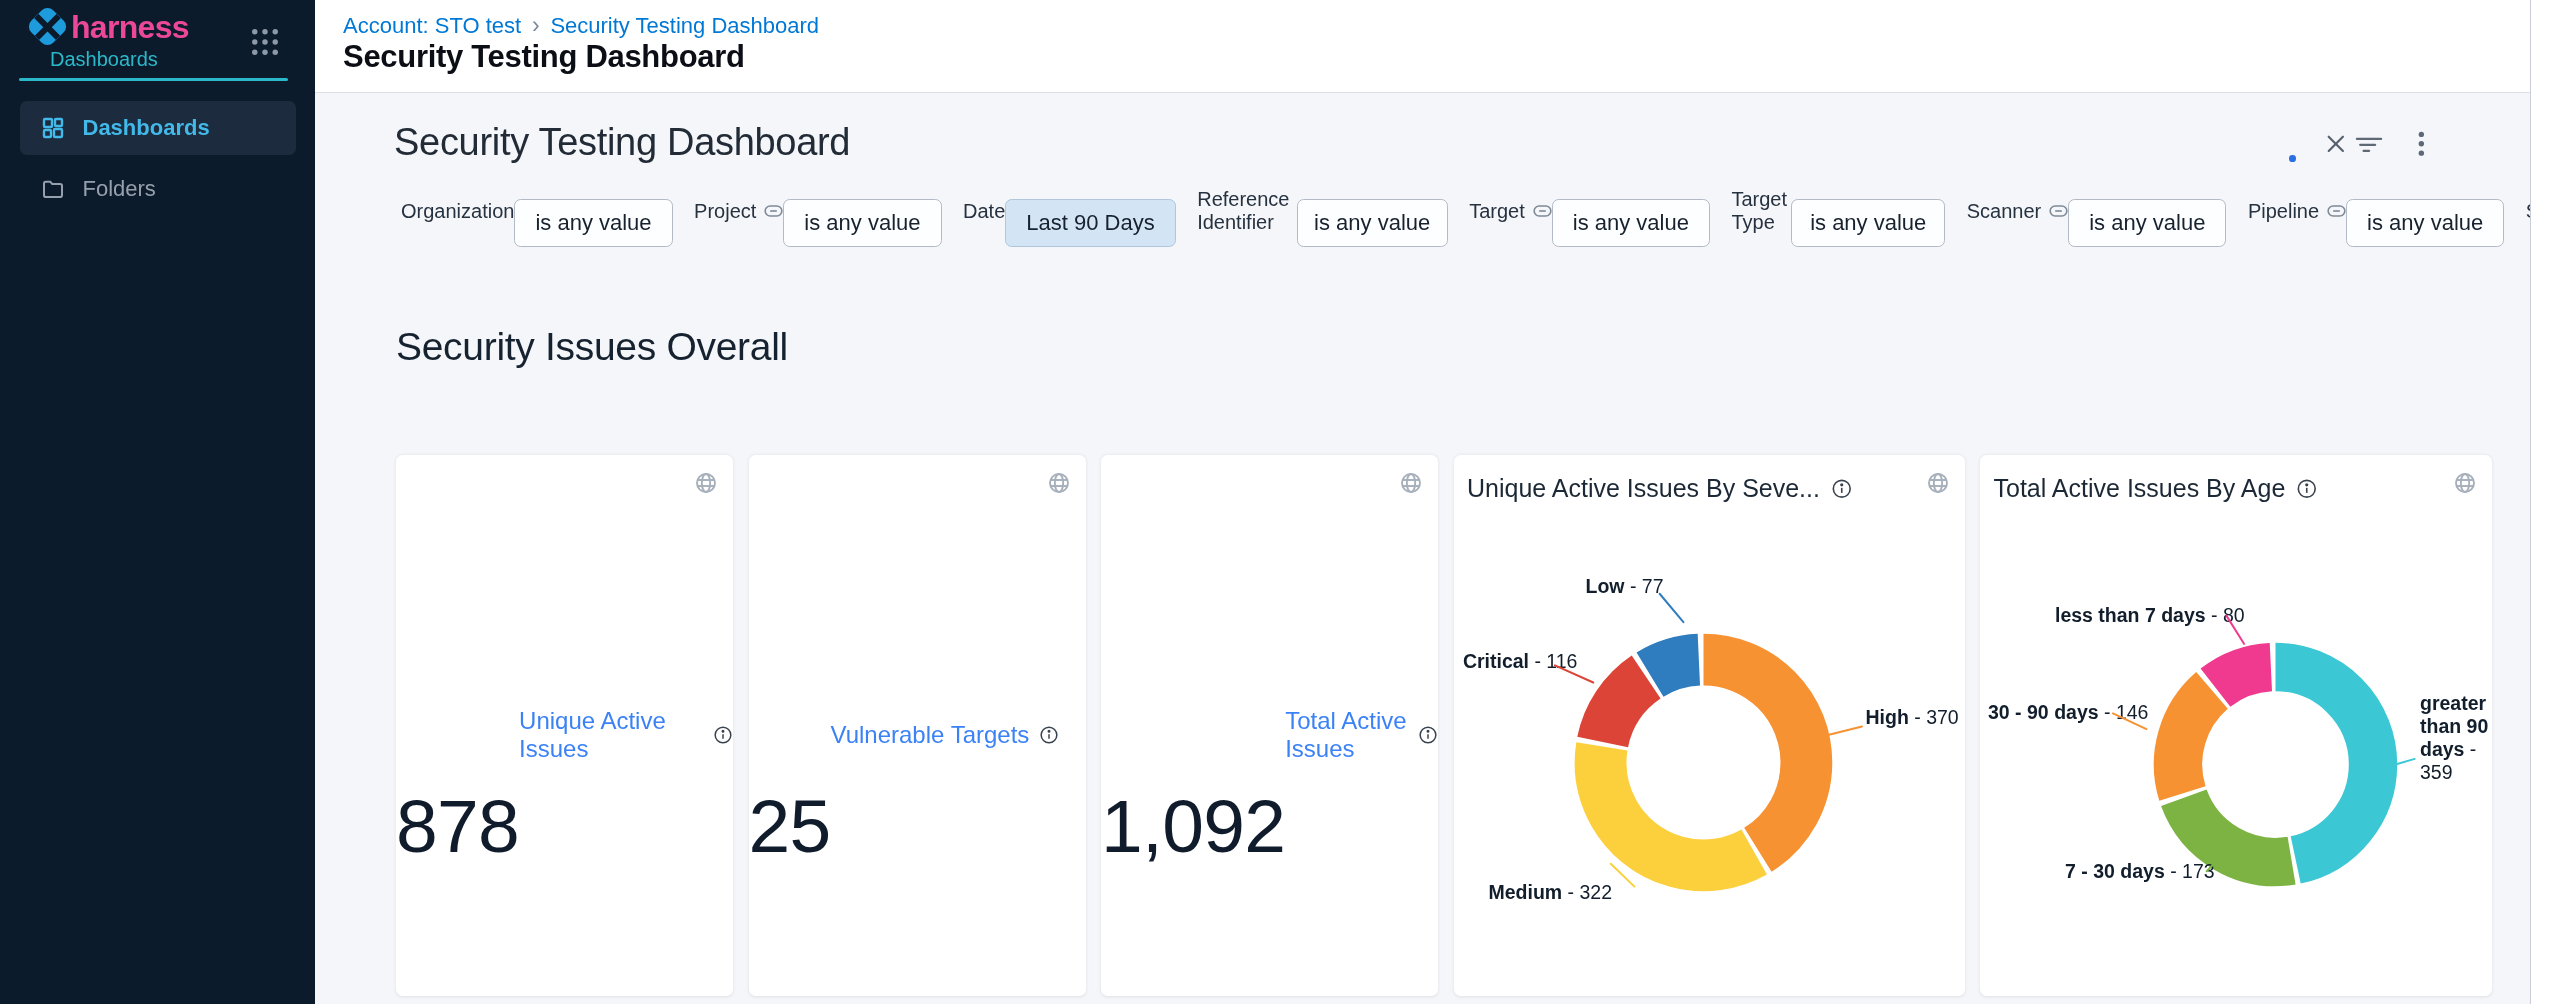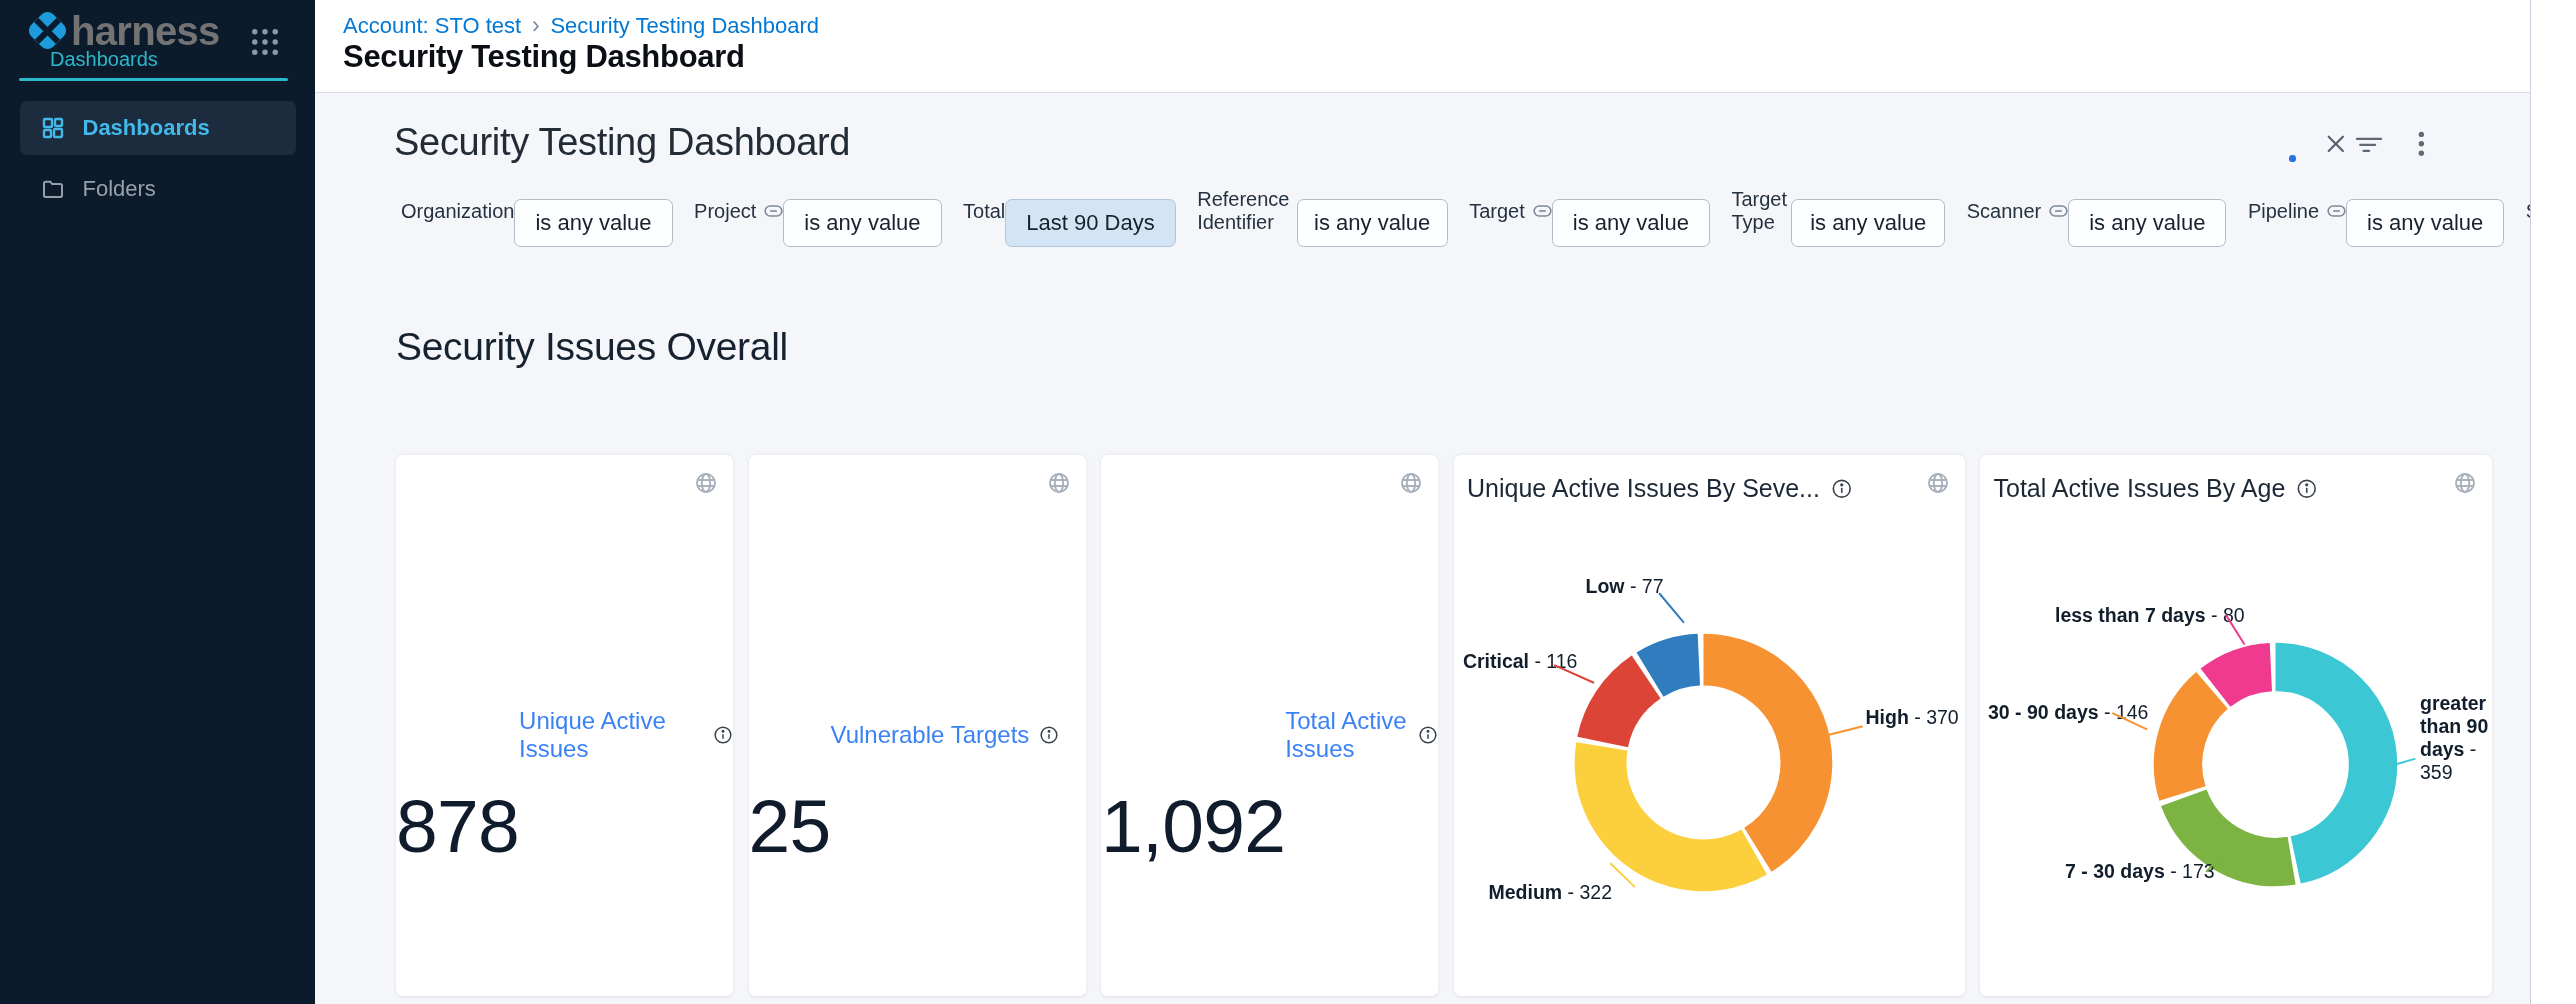--- a/index.html
+++ b/index.html
@@ -6,21 +6,21 @@
   html,body{background:#fff}
   body{font-family:"Liberation Sans",sans-serif;}
   #page{position:relative;width:2576px;height:1005px;background:#fff;overflow:hidden}
 
   
   #sidebar{position:absolute;left:0;top:0;width:315px;height:1005px;background:#0C1B2B;z-index:5}
   .brand-row{position:absolute;left:32px;top:10.8px;display:flex;align-items:center;gap:8px}
   .hlogo{position:relative;width:31px;height:31px;background:#1E9BDD;border-radius:8px;transform:rotate(45deg);overflow:hidden;flex:0 0 auto}
   .hlogo::before{content:"";position:absolute;left:0;top:50%;width:100%;height:6px;margin-top:-3px;background:#0C1B2B}
   .hlogo::after{content:"";position:absolute;top:0;left:50%;height:100%;width:6px;margin-left:-3px;background:#0C1B2B}
-  .brand-text{color:#737373;font-size:40px;font-weight:700;letter-spacing:-0.7px;line-height:1}
+  .brand-text{color:#ec4899;font-size:32px;font-weight:700;letter-spacing:-0.7px;line-height:1}
   .brand-sub{position:absolute;left:50px;top:48px;font-size:20px;color:#2BB8C9;font-weight:500}
   .ninedots{position:absolute;left:250px;top:27px;cursor:pointer}
   .brand-underline{position:absolute;left:19px;top:78px;width:269px;height:3.4px;background:#2BB8C9;border-radius:2px}
   .nav{position:absolute;left:0;top:101px;width:315px}
   .nav-item{display:flex;align-items:center;gap:17.5px;height:54px;margin:0 19.5px 6.7px 19.5px;border-radius:6.7px;padding:0 21.5px;color:#96A0AC;font-size:22px;cursor:pointer}
   .nav-item.active{background:#1C2B3E;color:#42B9E8;font-weight:600}
   .nav-item .icn{display:flex;align-items:center}
 
   
   #topbar{position:absolute;left:315px;top:0;width:2261px;height:92px;background:#fff}
@@ -207,21 +207,21 @@
               <svg width="19" height="12" viewBox="0 0 28 18" fill="none" stroke="#7E8A98" stroke-width="2.4">
                 <rect x="1.5" y="1.5" width="25" height="15" rx="7.5"></rect>
                 <line x1="9" y1="9" x2="19" y2="9"></line>
               </svg>
             </span>
         </div>
         <div class="chip">is any value</div>
       </div>
       <div class="fgroup fg-2">
         <div class="flabel">
-            <span>Total</span>
+            <span>Date</span>
           </div>
         <div class="chip selected">Last 90 Days</div>
       </div>
       <div class="fgroup fg-3">
         <div class="flabel">
             <span>Reference Identifier</span>
           </div>
         <div class="chip">is any value</div>
       </div>
       <div class="fgroup fg-4">

